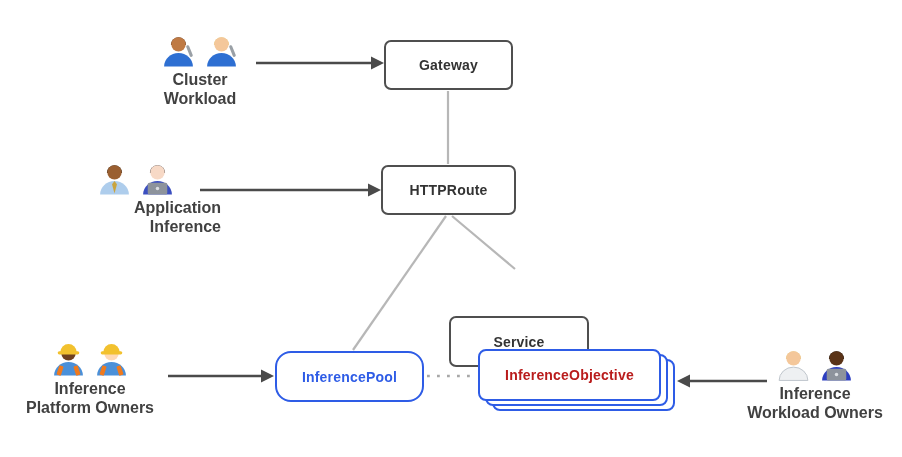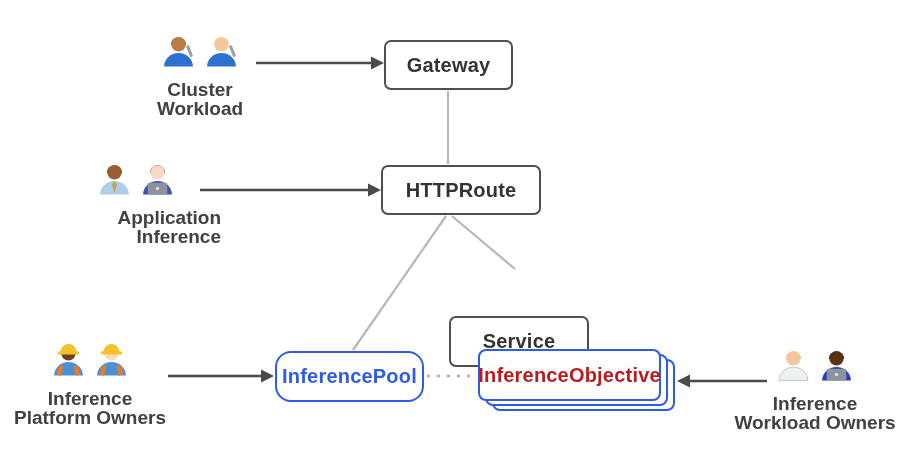--- a/index.html
+++ b/index.html
@@ -1,25 +1,25 @@
 <!DOCTYPE html>
 <html><head>
 <meta charset="utf-8">
 <style>
   html,body{margin:0;padding:0;background:#fff;}
   body{font-family:"Liberation Sans","DejaVu Sans",sans-serif;}
   #stage{position:relative;width:902px;height:457px;overflow:hidden;}
   .node{position:absolute;display:flex;align-items:center;justify-content:center;
-        background:#fff;border-radius:7px;font-weight:700;font-size:20px;
+        background:#fff;border-radius:7px;font-weight:700;font-size:14px;
         letter-spacing:.2px;box-sizing:border-box;}
   .node.ghost{z-index:1;}
   .node.front{z-index:2;}
   .actor{position:absolute;text-align:center;z-index:3;}
   .actor .icons{display:flex;justify-content:center;align-items:flex-end;gap:6px;height:40px;}
-  .actor .lines{margin-top:12px;font-size:19px;font-weight:600;line-height:19px;}
+  .actor .lines{margin-top:2px;font-size:16px;font-weight:600;line-height:19px;}
   .actor .lines span{display:block;}
   svg.layer{position:absolute;left:0;top:0;z-index:0;}
 </style>
 </head>
 <body>
 
 <div id="stage" style="background: rgb(255, 255, 255);">
     <svg class="layer" width="902" height="457">
       <line x1="448" y1="91" x2="448" y2="164" stroke="#b7b7b7" stroke-width="2.2"></line>
       <line x1="446" y1="216" x2="353" y2="350" stroke="#b7b7b7" stroke-width="2.2"></line>
@@ -38,21 +38,21 @@
         <polygon points="274,376 261,369.5 261,382.5" fill="#4a4a4a"></polygon>
       </g>
       <g>
         <line x1="767" y1="381" x2="690" y2="381" stroke="#4a4a4a" stroke-width="2.4"></line>
         <polygon points="677,381 690,374.5 690,387.5" fill="#4a4a4a"></polygon>
       </g>
     </svg>
     <div class="node front" style="left: 384px; top: 40px; width: 129px; height: 50px; border: 2px solid rgb(79, 79, 79); color: rgb(51, 51, 51);">
       <span>Gateway</span>
     </div>
-    <div class="node front" style="left: 381px; top: 165px; width: 160px; height: 50px; border: 2px solid rgb(79, 79, 79); color: rgb(51, 51, 51);">
+    <div class="node front" style="left: 381px; top: 165px; width: 135px; height: 50px; border: 2px solid rgb(79, 79, 79); color: rgb(51, 51, 51);">
       <span>HTTPRoute</span>
     </div>
     <div class="node front" style="left: 449px; top: 270px; width: 140px; height: 51px; border: 2px solid rgb(79, 79, 79); color: rgb(51, 51, 51); margin-top: 46px;">
       <span>Service</span>
     </div>
     <div class="node front" style="left: 275px; top: 351px; width: 149px; height: 51px; border: 2.5px solid rgb(46, 92, 230); color: rgb(46, 92, 230); border-radius: 16px;">
       <span>InferencePool</span>
     </div>
     <div class="node ghost" style="left: 492px; top: 359px; width: 183px; height: 52px; border: 2.5px solid rgb(46, 92, 230); color: rgb(46, 92, 230); border-radius: 8px;"></div>
     <div class="node ghost" style="left: 485px; top: 354px; width: 183px; height: 52px; border: 2.5px solid rgb(46, 92, 230); color: rgb(46, 92, 230); border-radius: 8px;"></div>

